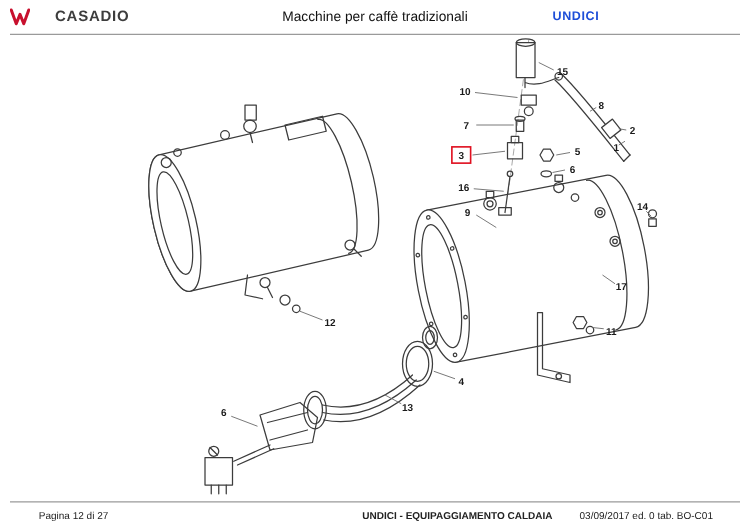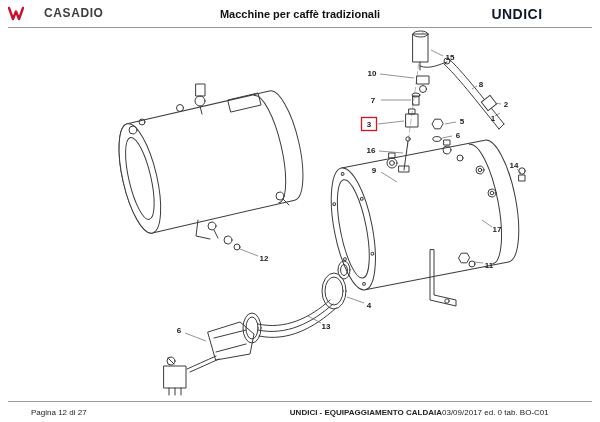--- a/index.html
+++ b/index.html
@@ -6,28 +6,28 @@
   html, body { width: 600px; height: 422px; background: #ffffff; overflow: hidden;
     font-family: "Liberation Sans", sans-serif; }
   .page { position: relative; width: 600px; height: 422px; background: #fff; }
 
   .diagram-svg { position: absolute; inset: 0; width: 600px; height: 422px; }
 
   .header { position: absolute; top: 0; left: 8px; right: 8px; height: 28px;
     display: flex; align-items: center; border-bottom: 1px solid #9a9a9a; background: transparent; }
   .brand { display: flex; align-items: flex-start; gap: 20px; width: 150px; }
   .brand-text { font-size: 12px; font-weight: bold; color: #3d3d3d; letter-spacing: 0.6px; }
-  .header-title { flex: 1; text-align: center; font-size: 11px; font-weight: bold; color: #111; }
-  .model { width: 150px; text-align: center; font-size: 14px; font-weight: bold; color: #0f172a; letter-spacing: 0.5px; }
+  .header-title { flex: 1; text-align: center; font-size: 11px; font-weight: normal; color: #111; }
+  .model { width: 150px; text-align: left; font-size: 10px; font-weight: bold; color: #1d4ed8; letter-spacing: 0.5px; }
 
   .footer { position: absolute; bottom: 0; left: 8px; right: 8px; height: 21px;
     display: flex; align-items: center; border-top: 1px solid #9a9a9a; font-size: 8px; color: #222; }
   .footer-left { width: 150px; padding-left: 23px; }
   .footer-center { flex: 1; text-align: right; font-weight: bold; }
-  .footer-right { width: 150px; text-align: left; }
+  .footer-right { width: 150px; text-align: center; }
 
   .art { stroke: #3c3c3c; fill: none; stroke-width: 1; stroke-linecap: round; stroke-linejoin: round; }
   .fill-white { fill: #ffffff; }
   .axis { stroke: #8a8a8a; stroke-width: 0.6; stroke-dasharray: 5 3; }
   .leader { stroke: #666; stroke-width: 0.7; }
   .callout-num { font: 600 8px "Liberation Sans", sans-serif; fill: #1a1a1a; text-anchor: middle; }
   .callout-box { fill: none; stroke: var(--box, #e01020); stroke-width: 1.3; }
 </style>
 </head>
 <body>

